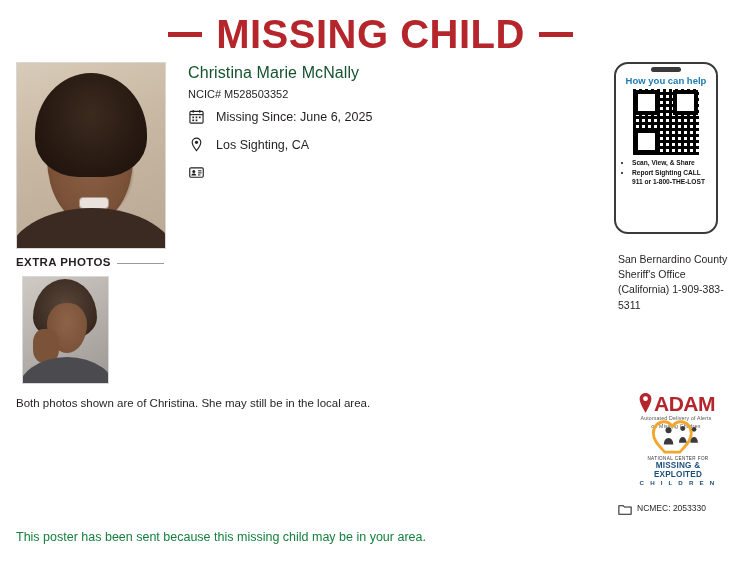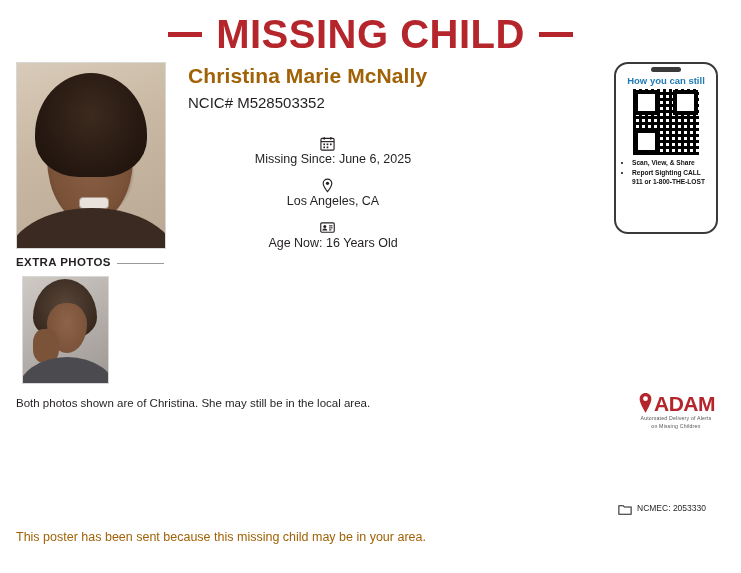--- a/index.html
+++ b/index.html
@@ -176,36 +176,35 @@
   }
 
   
   .details {
     position: absolute;
     left: 188px;
     top: 64px;
     width: 290px;
   }
   .child-name {
-    font-size: 21px;
-    font-weight: bold;
-    color: #a16207;
+    font-size: 16px;
+    font-weight: normal;
+    color: #14532d;
     margin: 0 0 6px 0;
     letter-spacing: 0.1px;
   }
   .ncic {
-    font-size: 15px;
+    font-size: 11px;
     color: #231f20;
-    margin: 0 0 24px 0;
+    margin: 0 0 8px 0;
   }
   .detail-row {
     display: flex;
     align-items: center;
     margin-bottom: 11px;
-    flex-direction: column;
   }
   .detail-icon {
     width: 17px;
     height: 17px;
     margin-right: 11px;
     flex: 0 0 17px;
     display: flex;
     align-items: center;
     justify-content: center;
   }
@@ -378,21 +377,21 @@
     font-size: 8.5px;
     color: #231f20;
   }
   .ncmec-id .doc-icon { margin-right: 5px; }
 
   .footer-note {
     position: absolute;
     left: 16px;
     top: 530px;
     font-size: 12.5px;
-    color: #a16207;
+    color: #15803d;
   }
 </style>
 </head>
 <body>
 
 <div class="poster">
 
   <div class="header">
     <div class="header-rule left"></div>
     <div class="header-title">MISSING CHILD</div>
@@ -442,66 +441,83 @@
       <span class="detail-text">Missing Since: June 6, 2025</span>
     </div>
 
     <div class="detail-row">
       <span class="detail-icon">
         <svg width="15" height="15" viewBox="0 0 16 16">
           <path d="M8 1.2c-2.6 0-4.6 2-4.6 4.5 0 3.4 4.6 8.9 4.6 8.9s4.6-5.5 4.6-8.9c0-2.5-2-4.5-4.6-4.5z" fill="none" stroke="#231f20" stroke-width="1.2"></path>
           <circle cx="8" cy="5.7" r="1.7" fill="#231f20"></circle>
         </svg>
       </span>
-      <span class="detail-text">Los Angeles, CA</span>
+      <span class="detail-text">Los Sighting, CA</span>
     </div>
 
     <div class="detail-row">
       <span class="detail-icon">
         <svg width="15" height="15" viewBox="0 0 16 16">
           <rect x="0.8" y="3" width="14.4" height="10" rx="1.2" fill="none" stroke="#231f20" stroke-width="1.2"></rect>
           <circle cx="5.1" cy="7" r="1.6" fill="#231f20"></circle>
           <path d="M2.4 11.2c0.4-1.4 1.5-2.1 2.7-2.1s2.3 0.7 2.7 2.1z" fill="#231f20"></path>
           <line x1="9.6" y1="6.2" x2="13.4" y2="6.2" stroke="#231f20" stroke-width="1.1"></line>
           <line x1="9.6" y1="8.4" x2="13.4" y2="8.4" stroke="#231f20" stroke-width="1.1"></line>
           <line x1="9.6" y1="10.6" x2="12.2" y2="10.6" stroke="#231f20" stroke-width="1.1"></line>
         </svg>
       </span>
-      <span class="detail-text">Age Now: 16 Years Old</span>
     </div>
 
   </div>
 
   <div class="phone">
     <div class="phone-notch"></div>
     <div class="phone-inner">
-      <div class="how-help">How you can still</div>
+      <div class="how-help">How you can help</div>
       <div class="qr">
         <div class="qr-corner-bl"></div>
       </div>
       <ul class="phone-bullets">
         <li>Scan, View, &amp; Share</li>
         <li>Report Sighting CALL 911 or 1-800-THE-LOST</li>
       </ul>
     </div>
   </div>
 
+  <div class="agency">San Bernardino County Sheriff's Office (California) 1-909-383-5311</div>
 
   <div class="adam-logo">
     <div class="adam-top">
       <svg width="17" height="22" viewBox="0 0 18 24">
         <path d="M9 1.2C5.4 1.2 2.6 4 2.6 7.5c0 4.9 6.4 15 6.4 15s6.4-10.1 6.4-15C15.4 4 12.6 1.2 9 1.2z" fill="#b5262c"></path>
         <circle cx="9" cy="7.3" r="2.6" fill="#ffffff"></circle>
       </svg>
       <span class="adam-word">ADAM</span>
     </div>
     <div class="adam-sub">Automated Delivery of Alerts</div>
     <div class="adam-sub">on Missing Children</div>
   </div>
 
+  <div class="ncmec-logo">
+    <div class="ncmec-mark">
+      <svg width="78" height="36" viewBox="0 0 80 38">
+        <path d="M26 36c-6-7-12-12-12-20C14 9 19 4 25 4c4 0 7 2 9 5 2-3 5-5 9-5 6 0 11 5 11 12 0 8-6 13-12 20z" fill="none" stroke="#f2a72c" stroke-width="3"></path>
+        <circle cx="30" cy="13" r="3.2" fill="#3a3a3a"></circle>
+        <path d="M25 28c0-4 2-7 5-7s5 3 5 7z" fill="#3a3a3a"></path>
+        <circle cx="45" cy="11" r="2.6" fill="#3a3a3a"></circle>
+        <path d="M41 26c0-4 2-6 4-6s4 2 4 6z" fill="#3a3a3a"></path>
+        <circle cx="57" cy="12" r="2.4" fill="#3a3a3a"></circle>
+        <path d="M53 26c0-4 2-6 4-6s4 2 4 6z" fill="#3a3a3a"></path>
+      </svg>
+    </div>
+    <div class="ncmec-sub1">NATIONAL CENTER FOR</div>
+    <div class="ncmec-main">MISSING &amp;</div>
+    <div class="ncmec-main">EXPLOITED</div>
+    <div class="ncmec-children">C H I L D R E N</div>
+  </div>
 
   <div class="ncmec-id">
     <span class="doc-icon">
       <svg width="14" height="13" viewBox="0 0 16 14">
         <path d="M1 2.6h5l1.3 1.6H15v8.2H1z" fill="none" stroke="#231f20" stroke-width="1.2"></path>
       </svg>
     </span>
     <span>NCMEC: 2053330</span>
   </div>
 

